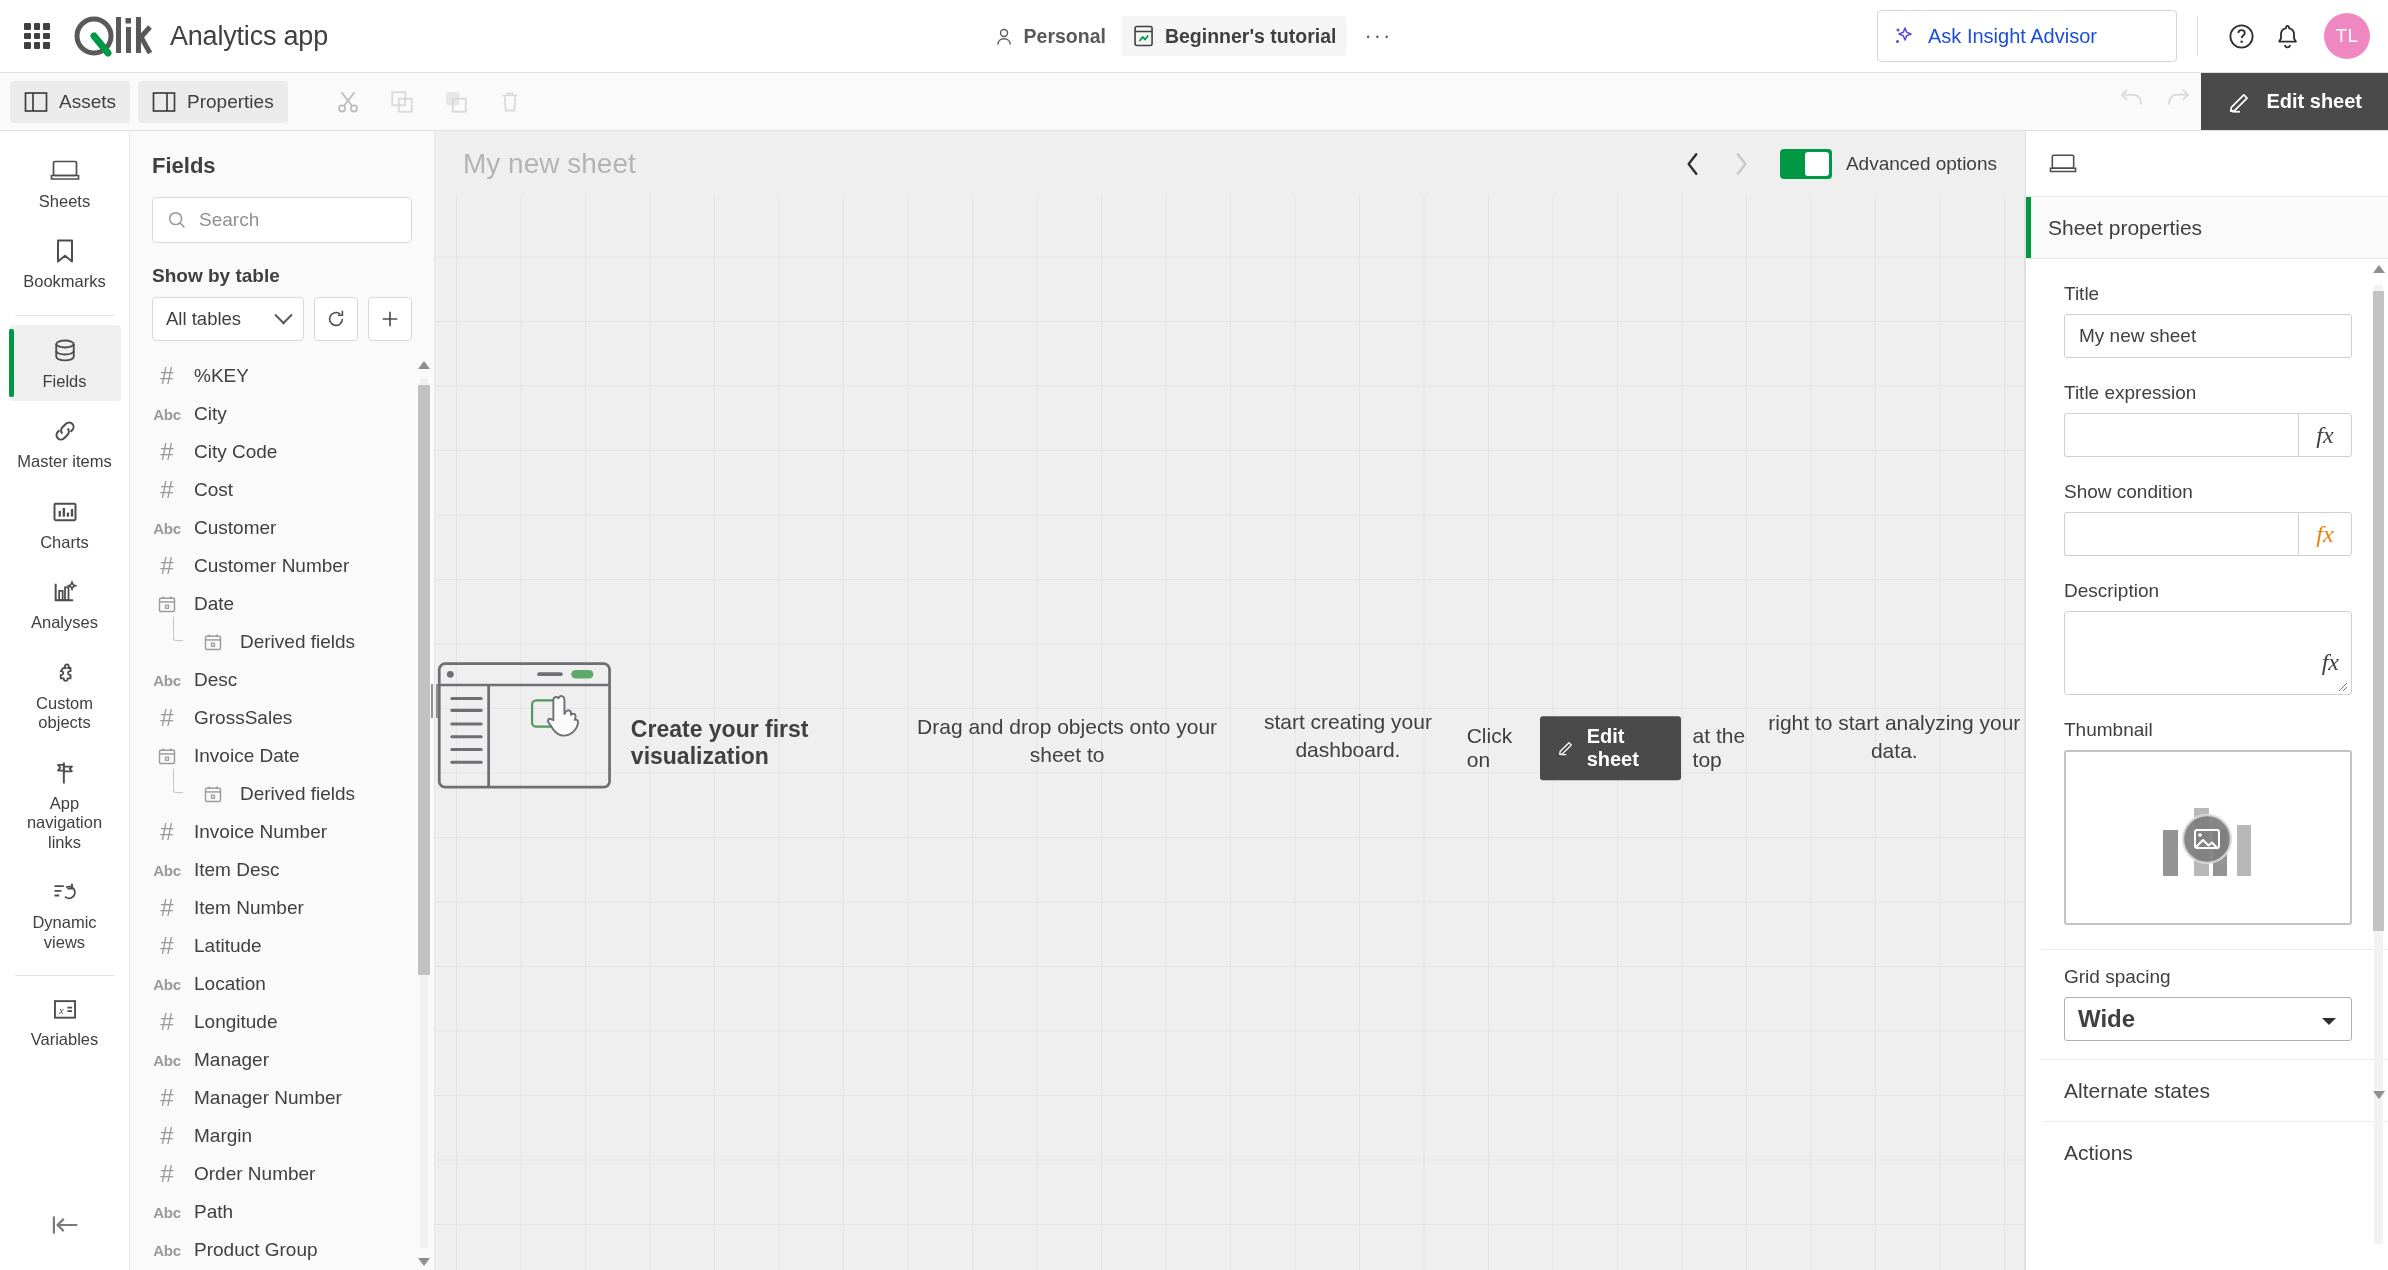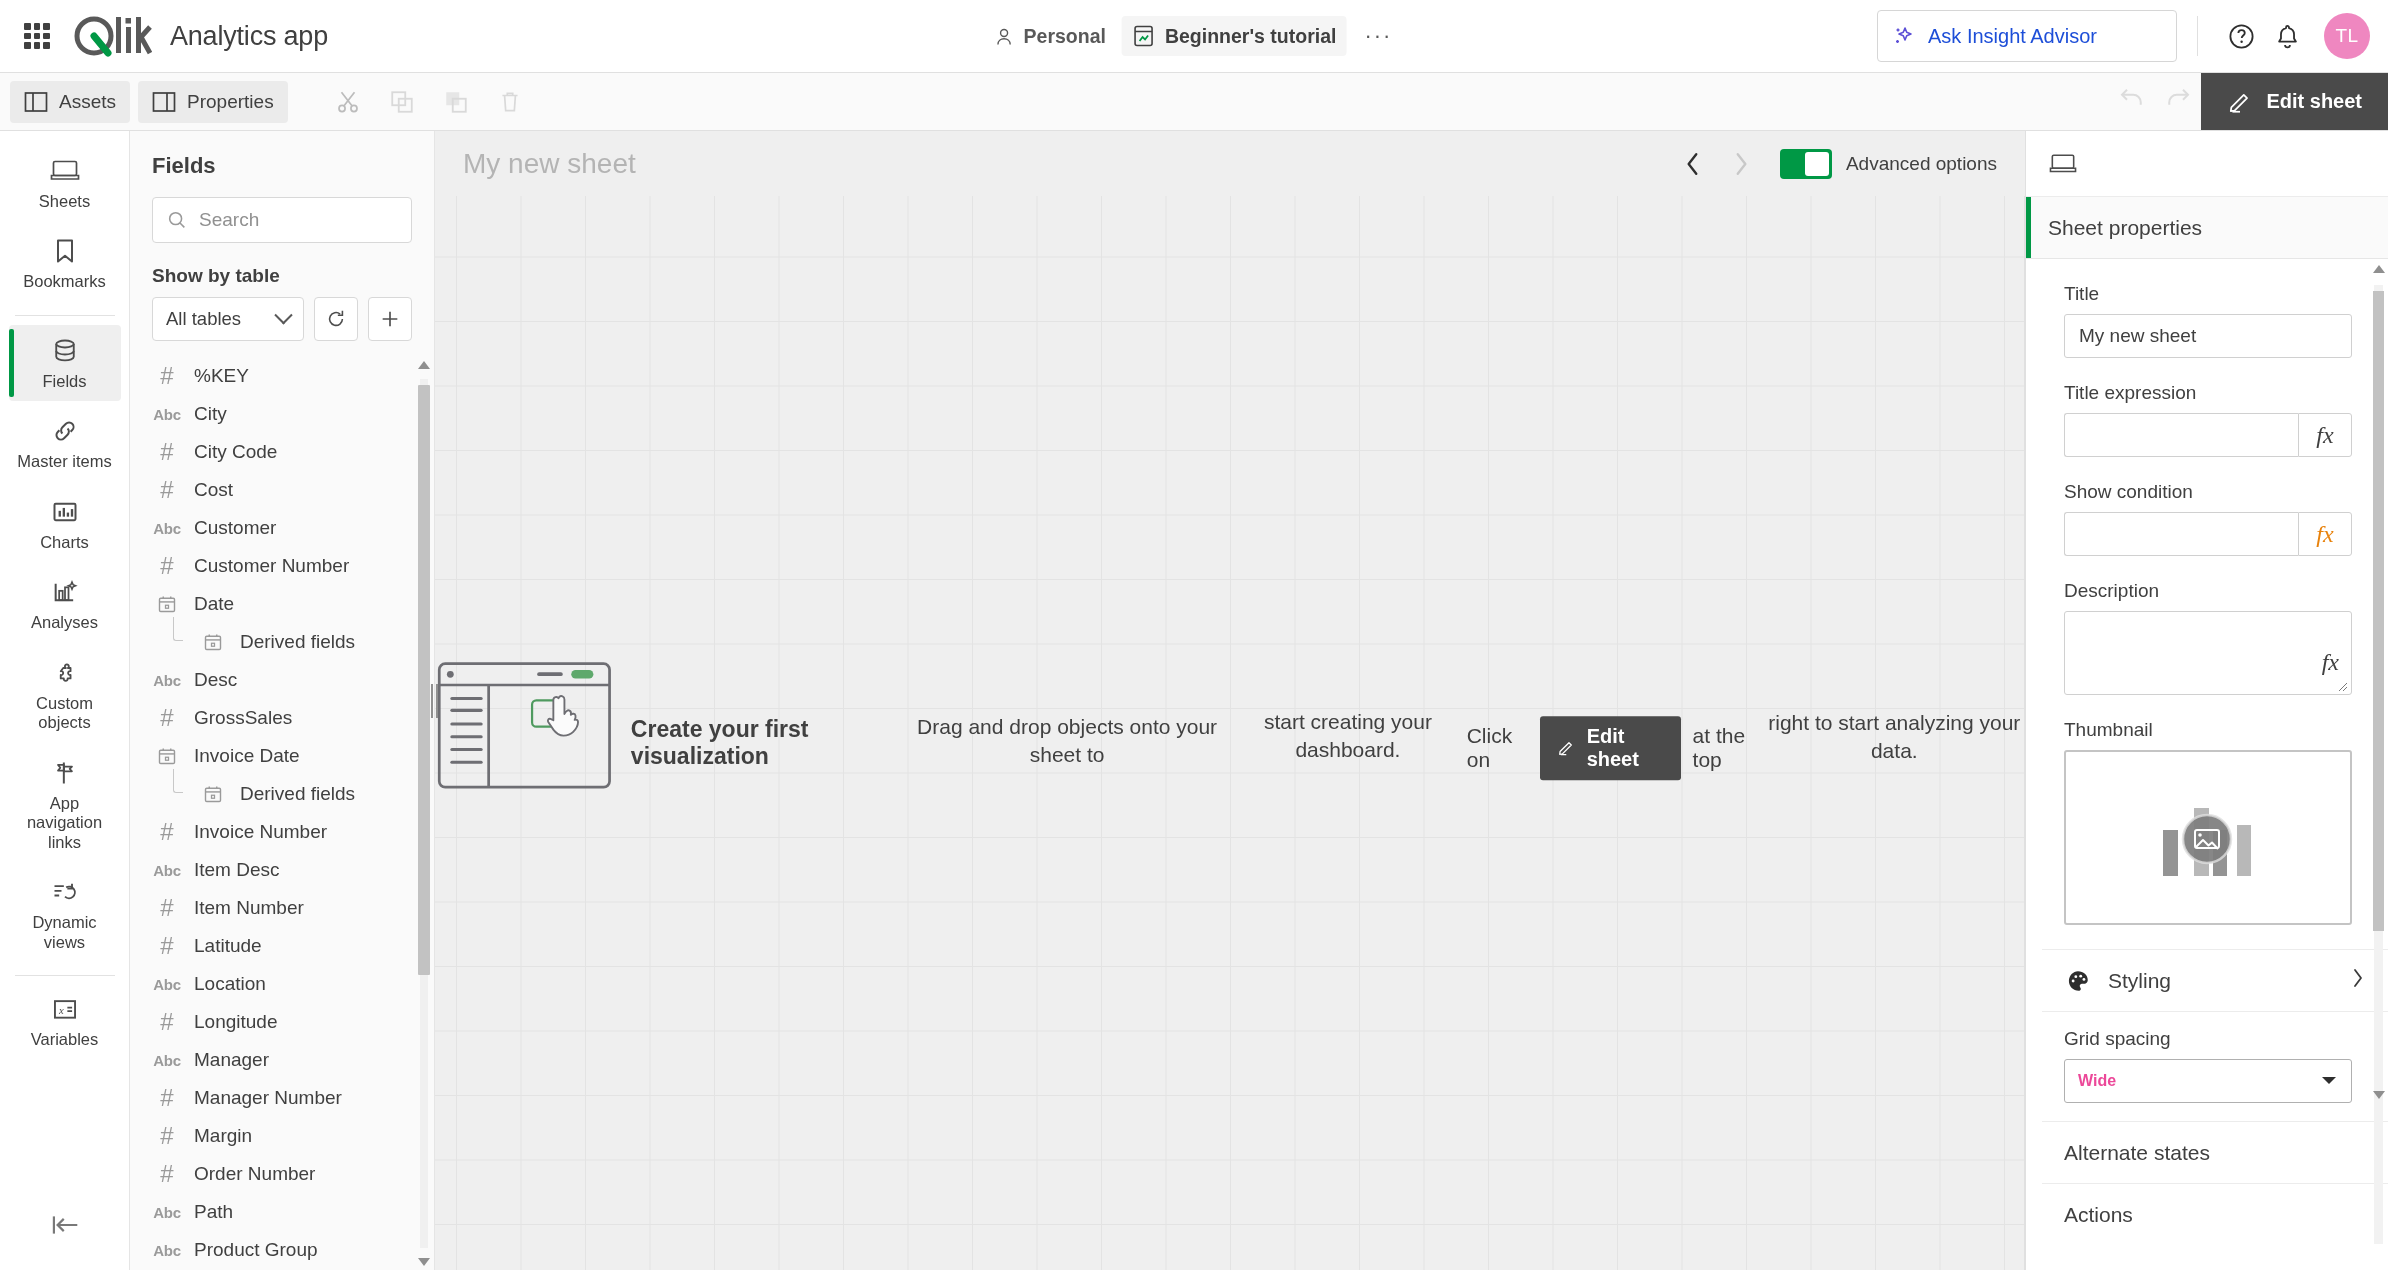--- a/index.html
+++ b/index.html
@@ -244,21 +244,21 @@
   .prow {
     height: 62px; display: flex; align-items: center; padding: 0 22px;
     border-top: 1px solid #ececec; cursor: pointer; gap: 16px;
   }
   .prow span { font-size: 21px; color: #404040; }
   .prow .rchev { margin-left: auto; }
   .pselect {
     height: 44px; border: 1px solid #b0b0b0; border-radius: 3px; background: #fff;
     display: flex; align-items: center; justify-content: space-between; padding: 0 13px; cursor: pointer;
   }
-  .pselect span { font-size: 16px; color: #ec4899; font-weight: bold; }
+  .pselect span { font-size: 24px; color: #404040; font-weight: bold; }
   .props-scrollbar { position: absolute; right: 3px; top: 6px; bottom: 6px; width: 13px; }
   .ps-track { position: absolute; left: 2px; right: 2px; top: 20px; bottom: 20px; background: #f2f2f2; }
   .ps-thumb { position: absolute; left: 1px; right: 1px; top: 26px; height: 640px; background: #c2c2c2; }
   .section-plain { border-top: 1px solid #ececec; height: 62px; display: flex; align-items: center; padding: 0 22px; cursor: pointer; }
   .section-plain span { font-size: 21px; color: #404040; }
 </style>
 </head>
 <body>
 
 <div class="app">
@@ -805,35 +805,20 @@
                 <circle cx="64" cy="47" r="24" fill="#7d7d7d" opacity=".92"></circle>
                 <circle cx="64" cy="47" r="24" fill="none" stroke="#dedede" stroke-width="2.5" opacity=".8"></circle>
                 <rect x="52" y="38" width="24" height="18" rx="2" fill="none" stroke="#fff" stroke-width="2"></rect>
                 <circle cx="57" cy="43" r="1.8" fill="#fff"></circle>
                 <path d="M53 55 l7-7 5.5 5.5 3.5-3 6 6.5" fill="none" stroke="#fff" stroke-width="2" stroke-linejoin="round"></path>
               </svg>
             </div>
           </div>
         </div>
 
-        <div class="prow">
-          <svg width="28" height="26" viewBox="0 0 24 24">
-            <path d="M12 3c5 0 9 3.6 9 8 0 2.6-2.2 3.6-3.8 3.6h-1.6c-1.1 0-2 .9-2 2 0 .5.2 1 .5 1.4.3.4.5.8.5 1.3 0 1-.9 1.7-2 1.7-5 0-9-4-9-9s4-9 8.4-9z" fill="#2e2e2e"></path>
-            <circle cx="7.5" cy="12" r="1.3" fill="#fff"></circle>
-            <circle cx="10" cy="8" r="1.3" fill="#fff"></circle>
-            <circle cx="14.5" cy="7.5" r="1.3" fill="#fff"></circle>
-            <circle cx="17.5" cy="10.5" r="1.3" fill="#fff"></circle>
-          </svg>
-          <span>Styling</span>
-          <span class="rchev">
-            <svg width="16" height="22" viewBox="0 0 12 22">
-                <path d="M3 3 L9 11 L3 19" fill="none" stroke="#3a3a3a" stroke-width="1.8" stroke-linecap="round" stroke-linejoin="round"></path>
-              </svg>
-          </span>
-        </div>
 
         <div style="border-top:1px solid #ececec; padding: 16px 36px 18px 22px;">
           <div class="plabel">Grid spacing</div>
           <div class="pselect">
             <span>Wide</span>
             <span>
               <svg width="18" height="12" viewBox="0 0 18 12">
                   <path d="M2 3 L9 10 L16 3 Z" fill="#2e2e2e"></path>
                 </svg>
             </span>

